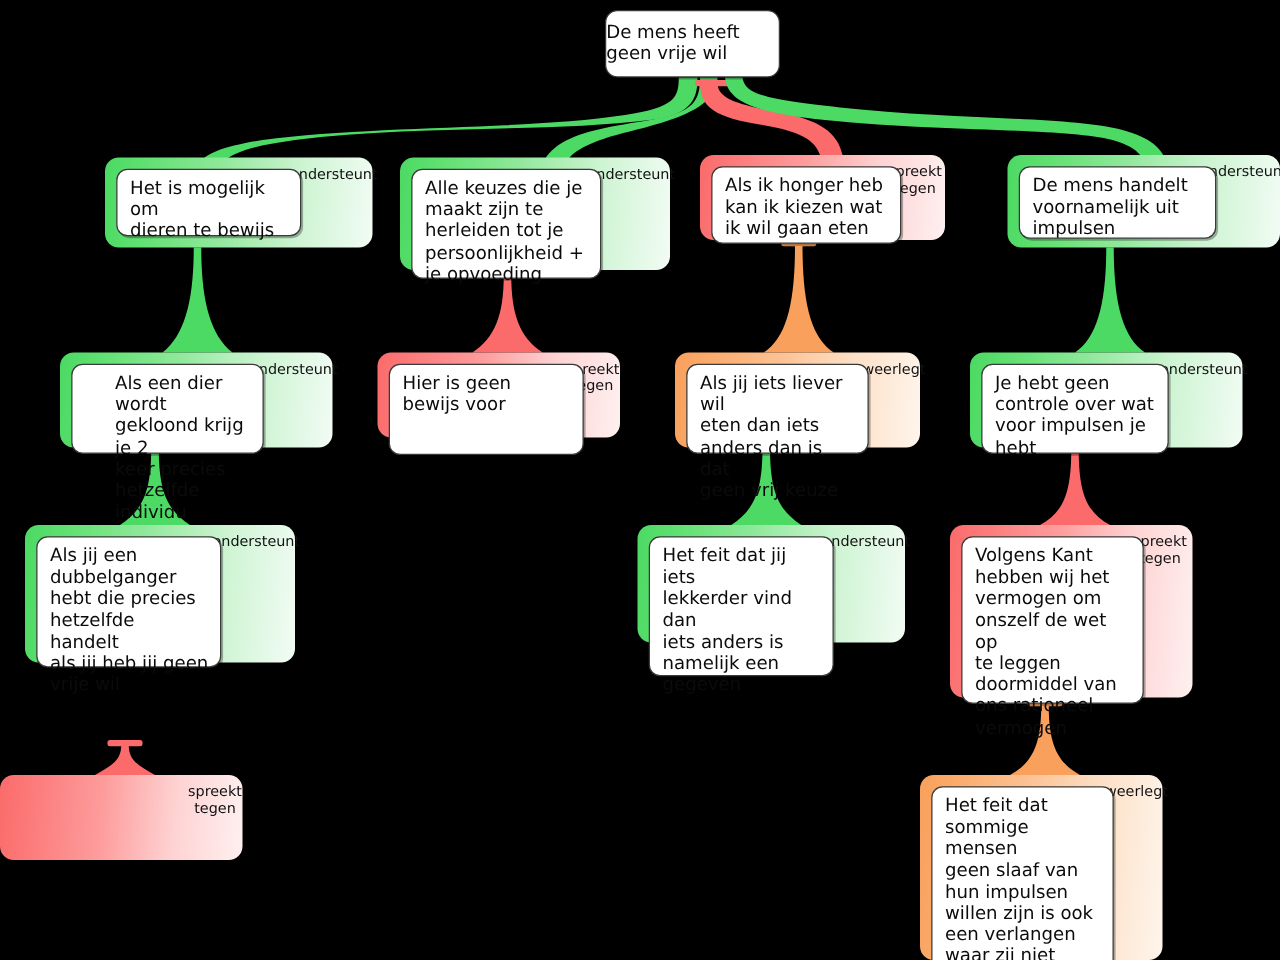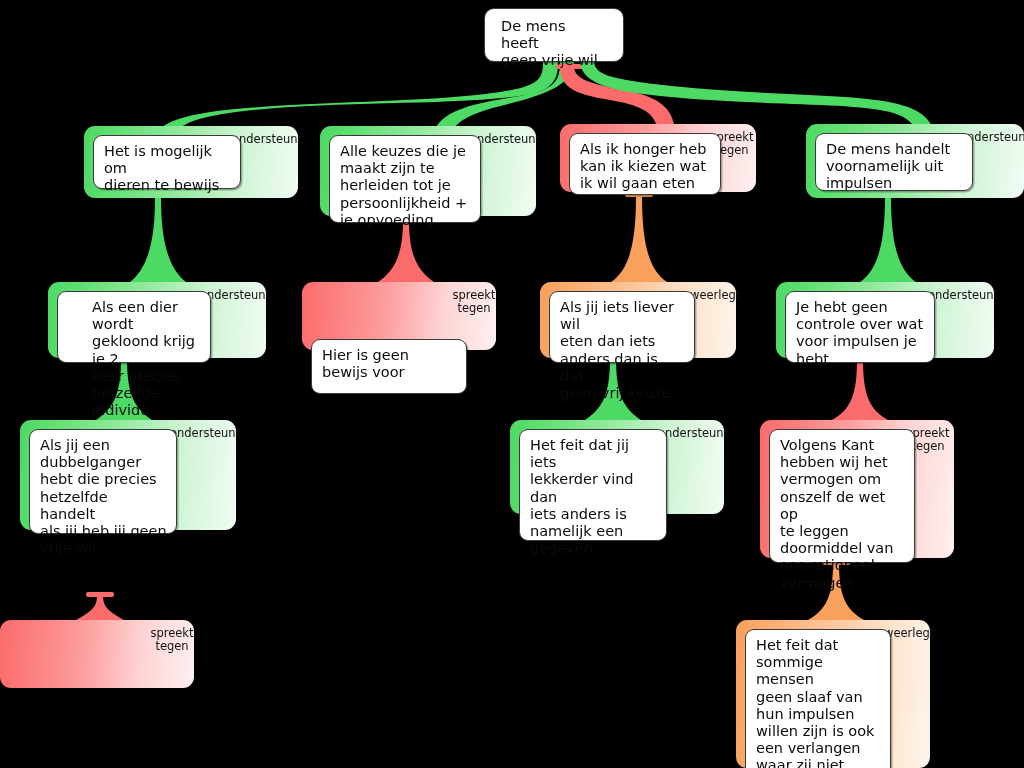--- a/index.html
+++ b/index.html
@@ -57,21 +57,21 @@
     <rect x="846" y="356" width="28" height="5" rx="2" fill="#fb6b6b"></rect>
     <path fill="#fb6b6b" d="M857,360 L863,360 C863,396 870,410 888,420 L832,420 C850,410 857,396 857,360 Z"></path>
 
     <rect x="86" y="592" width="28" height="5" rx="2" fill="#fb6b6b"></rect>
     <path fill="#fb6b6b" d="M97,596 L103,596 C103,608 110,612 124,620 L76,620 C90,612 97,608 97,596 Z"></path>
     <rect x="822" y="560" width="28" height="5" rx="2" fill="#f9a05c"></rect>
     <path fill="#f9a05c" d="M833,564 L839,564 C839,596 846,610 864,620 L808,620 C826,610 833,596 833,564 Z"></path>
   </svg>
 
   <div class="node" id="nd-root" style="left: 484px; top: 8px; width: 140px; height: 54px; background: transparent;">
-    <div class="box" style="width: 140px; height: 54px; left: 0px; top: 0px; border-radius: 10px; padding: 9px 16px;">
+    <div class="box" style="width: 140px; height: 54px; left: 0px; top: 0px; border-radius: 10px; padding: 9px 0;">
       <span>De mens heeft
 geen vrije wil</span>
     </div>
   </div>
 
   <div class="node support" id="nd-n1" style="left: 84px; top: 126px; width: 214px; height: 72px;">
     <div class="reltag" style="left: 148px; width: 62px;">ondersteunt</div>
     <div class="box" style="width: 148px; height: 54px;">
       <span>Het is mogelijk om
 dieren te bewijs</span>
@@ -114,21 +114,21 @@
       <span>Als een dier wordt
 gekloond krijg je 2
 keer precies
 hetzelfde individu</span>
     </div>
   </div>
 
   <div class="node oppose" id="nd-n6" style="left: 302px; top: 282px; width: 194px; height: 68px;">
     <div class="reltag" style="left: 150px; width: 44px;">spreekt
 tegen</div>
-    <div class="box" style="width: 156px; height: 55px; margin-top: 48px;">
+    <div class="box" style="width: 156px; height: 73px;">
       <span>Hier is geen
 bewijs voor</span>
     </div>
   </div>
 
   <div class="node refute" id="nd-n7" style="left: 540px; top: 282px; width: 196px; height: 76px;">
     <div class="reltag" style="left: 150px; width: 44px;">weerlegt</div>
     <div class="box" style="width: 146px; height: 72px;">
       <span>Als jij iets liever wil
 eten dan iets

